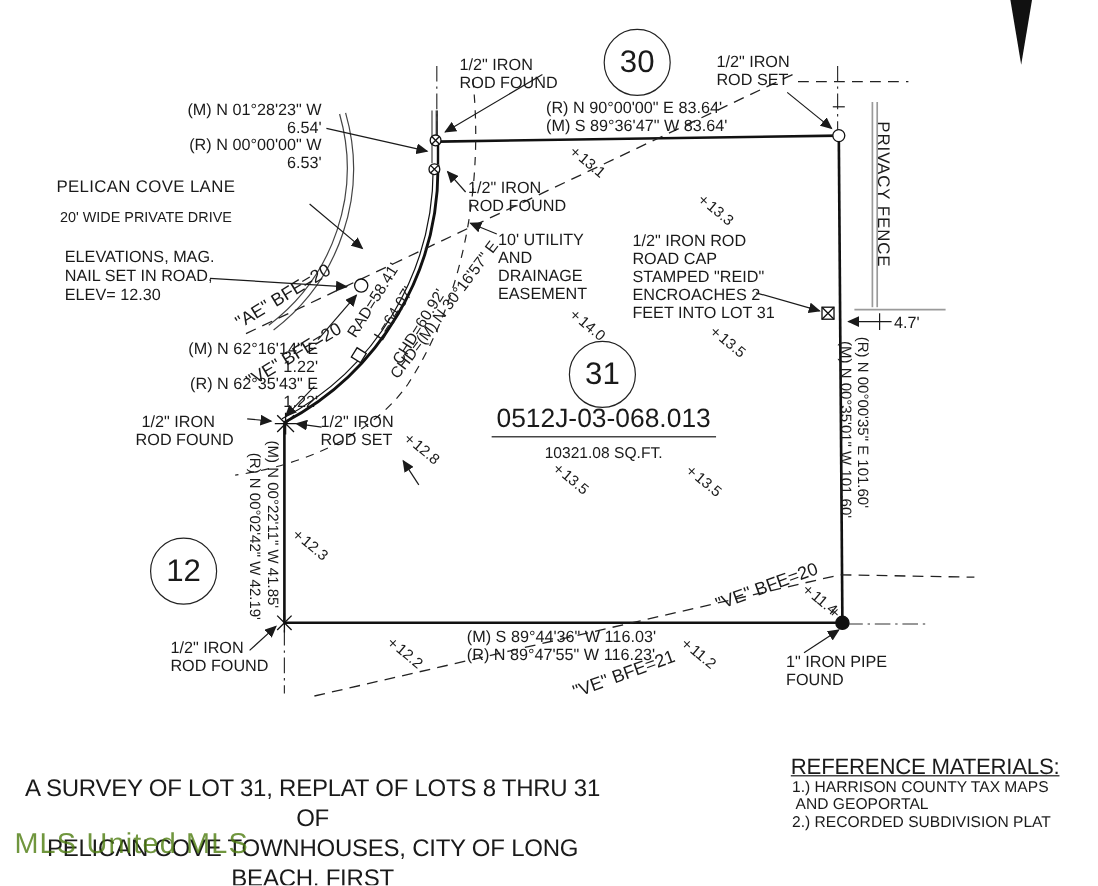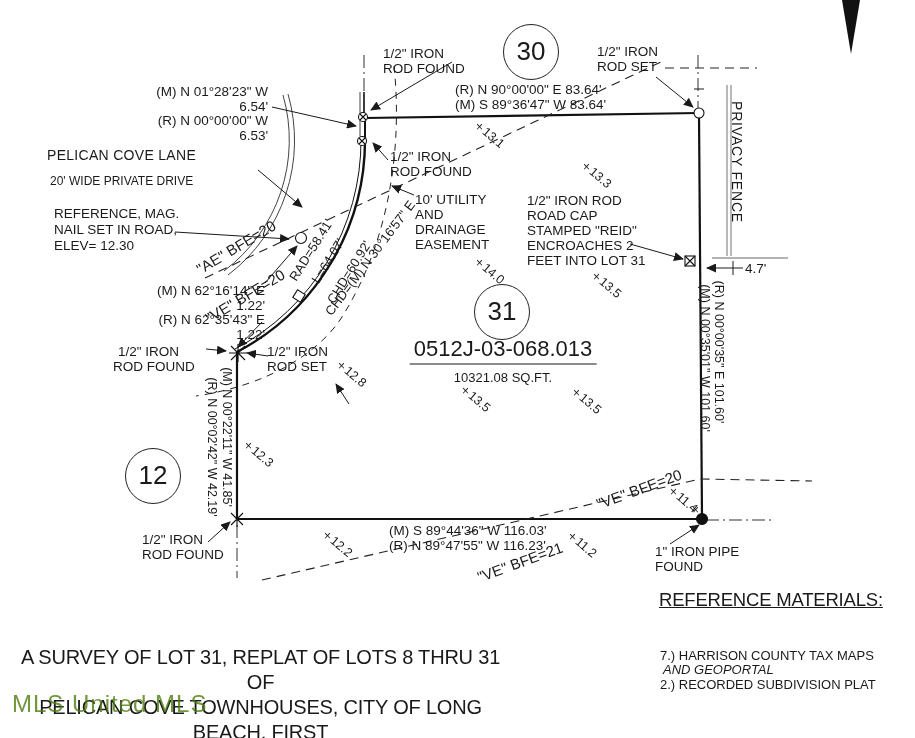--- a/index.html
+++ b/index.html
@@ -12,21 +12,21 @@
   .rot{transform-origin:center center;white-space:nowrap;position:absolute;}
   .circle-num{position:absolute;width:54px;height:54px;border:1.4px solid #222;border-radius:50%;
       text-align:center;line-height:52px;font-size:26px;background:transparent;}
   .elev{position:absolute;font-size:12.5px;white-space:nowrap;}
   .elev .x{position:absolute;font-size:12px;}
   .elev .v{position:absolute;transform-origin:0 50%;transform:rotate(40deg);display:inline-block;}
   #title-block{position:absolute;left:8px;top:645px;width:505px;text-align:center;
       font-size:20px;line-height:25px;letter-spacing:-0.2px;}
   #watermark{position:absolute;left:12px;top:690px;font-size:24px;color:#4d7c0f;opacity:.8;
       letter-spacing:1px;}
-  #ref-title{position:absolute;left:659px;top:589px;font-size:18.5px;text-decoration:underline;
+  #ref-title{position:absolute;left:659px;top:628px;font-size:18.5px;text-decoration:underline;
       letter-spacing:-0.2px;}
   .ref-item{position:absolute;left:660px;font-size:13px;line-height:14px;}
   #parcel-id{position:absolute;left:503px;top:350px;transform:translate(-50%,-50%);
       font-size:22px;border-bottom:1.5px solid #1a1a1a;padding:0 4px 2px 4px;}
   #parcel-area{position:absolute;left:503px;top:377px;transform:translate(-50%,-50%);font-size:13px;}
   #road-name{position:absolute;left:47px;top:147px;font-size:14px;letter-spacing:.3px;}
   #road-type{position:absolute;left:50px;top:174px;font-size:12px;}
 </style>
 </head>
 <body>
@@ -153,21 +153,21 @@
 
   <div class="lbl" style="left:455px;top:83px;line-height:14.5px;">
     <div>(R) N 90°00'00" E  83.64'</div>
       <div>(M) S 89°36'47" W  83.64'</div>
   </div>
 
   <div id="road-name">PELICAN COVE LANE</div>
   <div id="road-type">20' WIDE PRIVATE DRIVE</div>
 
   <div class="lbl" style="left:54px;top:206px;line-height:16px;">
-    <div>REFERENCE, MAG.</div>
+    <div>ELEVATIONS, MAG.</div>
       <div>NAIL SET IN ROAD,</div>
       <div>ELEV= 12.30</div>
   </div>
 
   <div class="rot" style="left:236px;top:247px;font-size:15px;transform:translate(-50%,-50%) rotate(-31deg);">"AE" BFE=20</div>
   <div class="rot" style="left:245px;top:296px;font-size:15px;transform:translate(-50%,-50%) rotate(-31deg);">"VE" BFE=20</div>
 
   <div class="rot" style="left:311px;top:250px;font-size:13px;transform:translate(-50%,-50%) rotate(-58deg);">RAD=58.41'</div>
   <div class="rot" style="left:328px;top:261px;font-size:13px;transform:translate(-50%,-50%) rotate(-58deg);">L=64.07'</div>
   <div class="rot" style="left:349px;top:272px;font-size:13px;transform:translate(-50%,-50%) rotate(-58deg);">CHD=60.92'</div>
@@ -284,17 +284,17 @@
 
   <div id="title-block">
     <div>A SURVEY OF LOT 31, REPLAT OF LOTS 8 THRU 31 OF</div>
     <div>PELICAN COVE TOWNHOUSES, CITY OF LONG BEACH, FIRST</div>
 
   </div>
 
   <div id="watermark">MLS United MLS</div>
 
   <div id="ref-title">REFERENCE MATERIALS:</div>
-  <div class="ref-item" style="top:649px;">7.) HARRISON COUNTY TAX MAPS</div>
-  <div class="ref-item" style="left:663px;top:663px;font-style:italic;">AND GEOPORTAL</div>
+  <div class="ref-item" style="top:649px;">1.) HARRISON COUNTY TAX MAPS</div>
+  <div class="ref-item" style="left:663px;top:663px;">AND GEOPORTAL</div>
   <div class="ref-item" style="top:678px;">2.) RECORDED SUBDIVISION PLAT</div>
 
 </div>
 
 </body></html>

